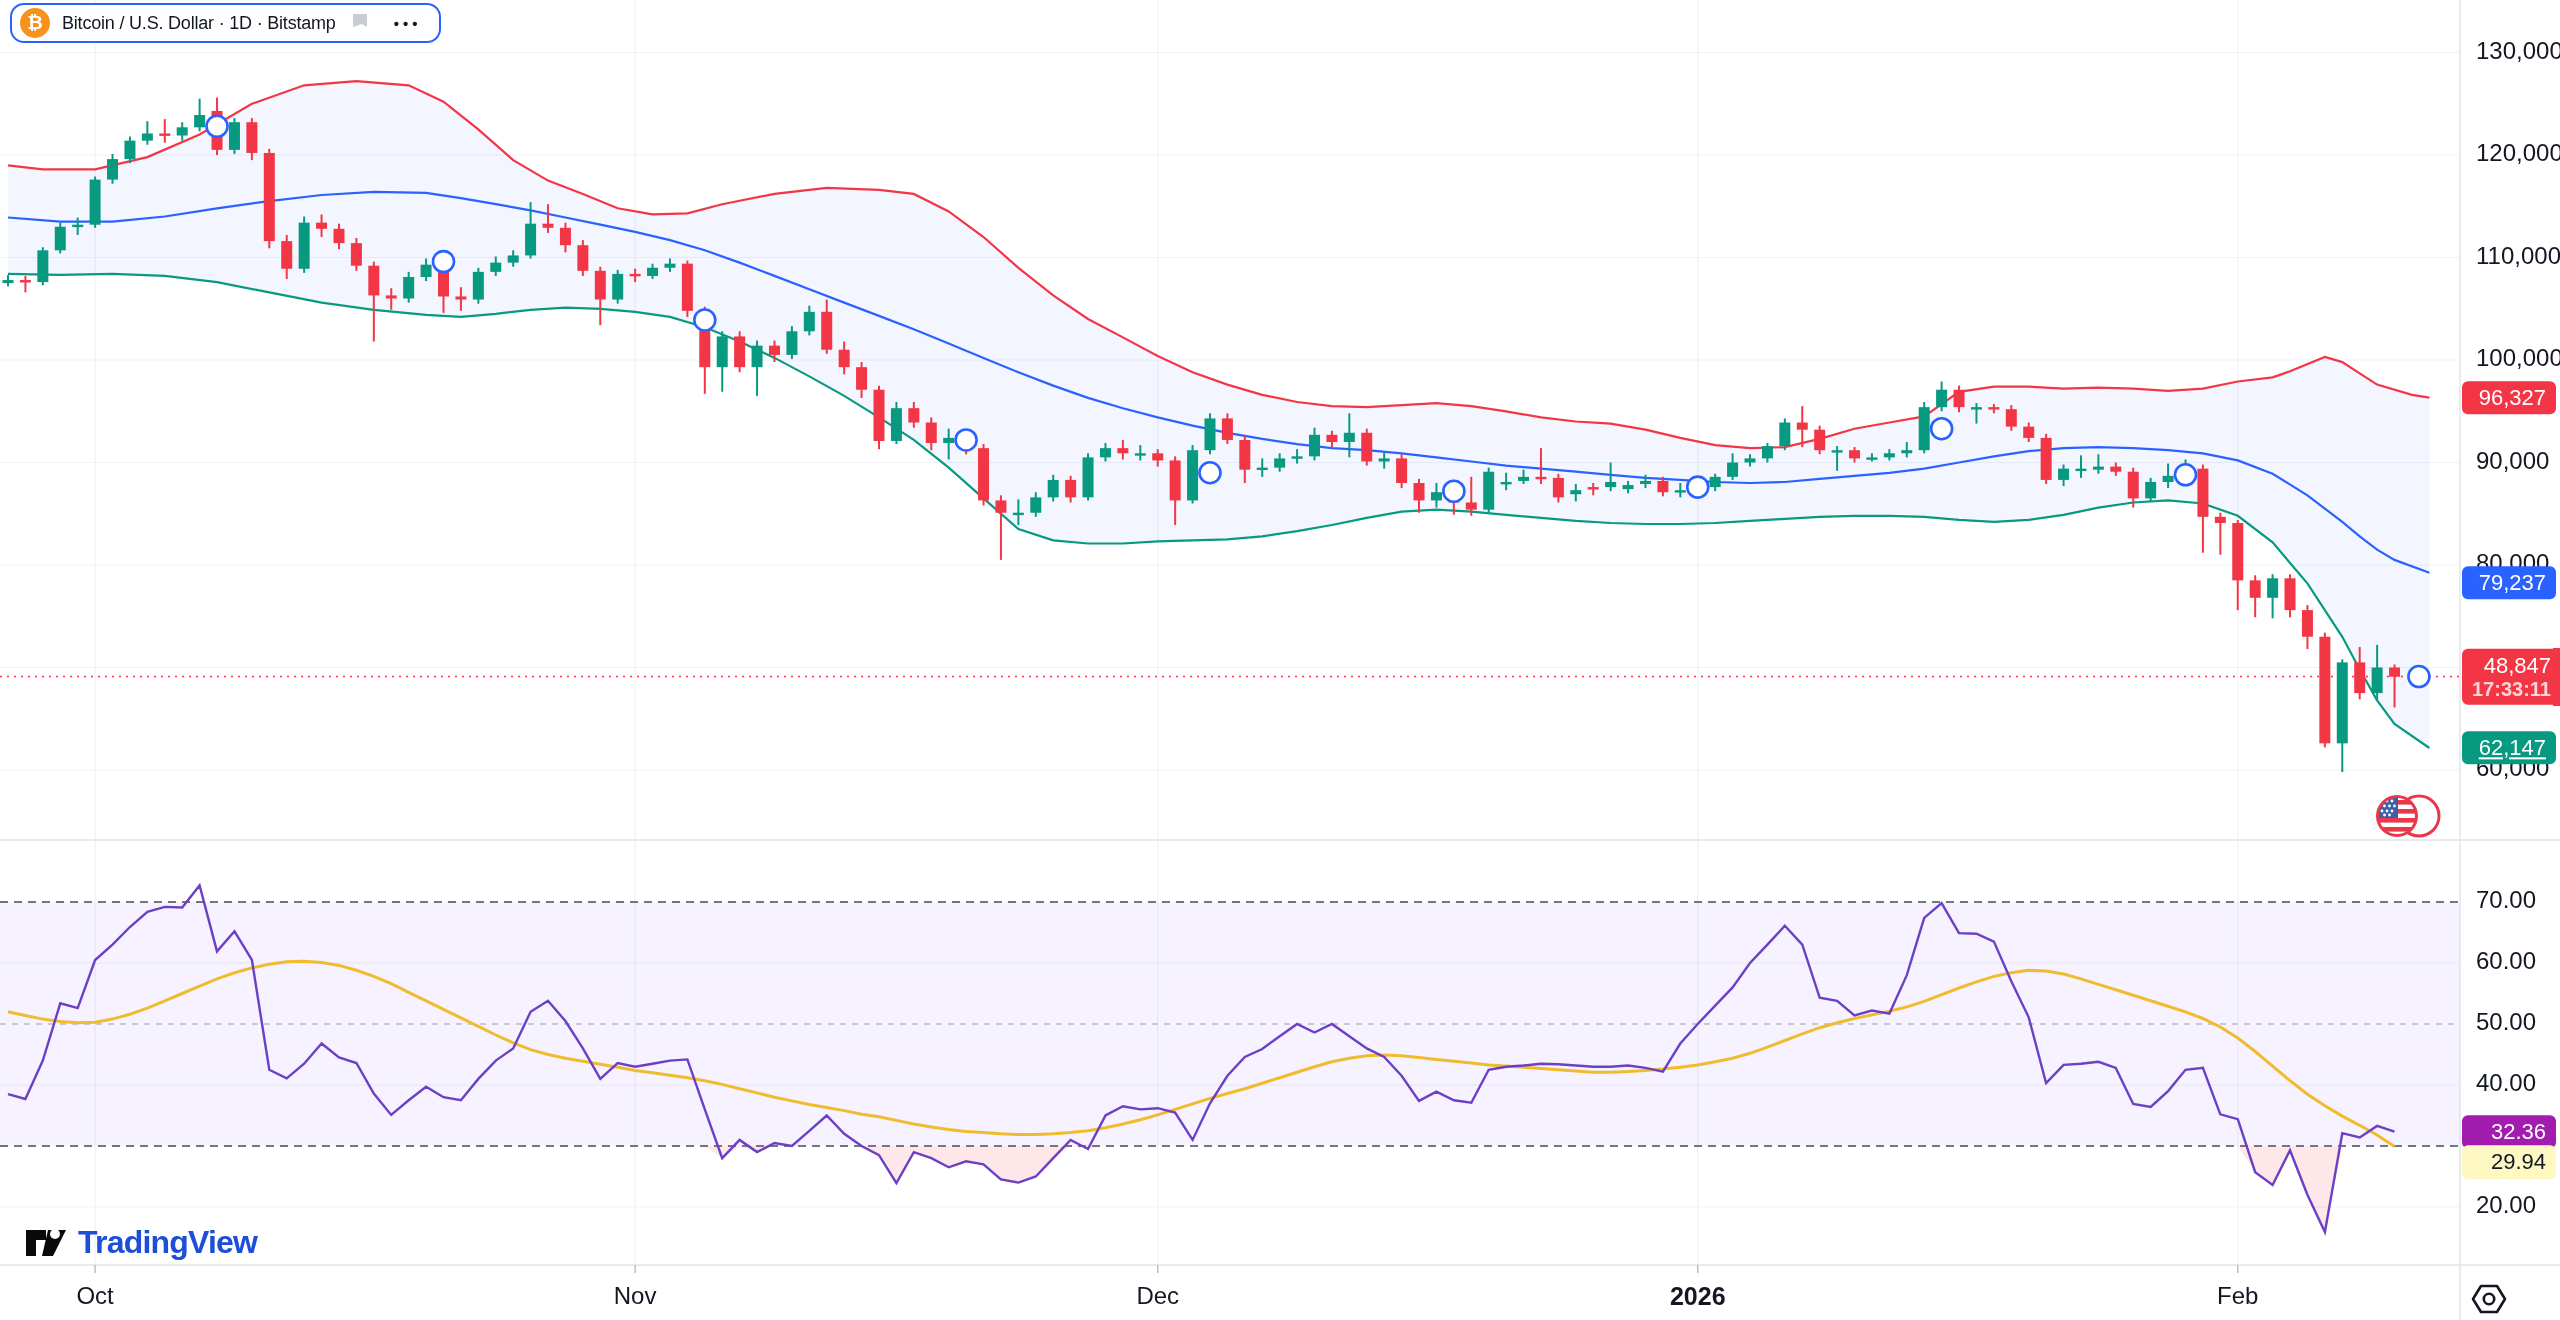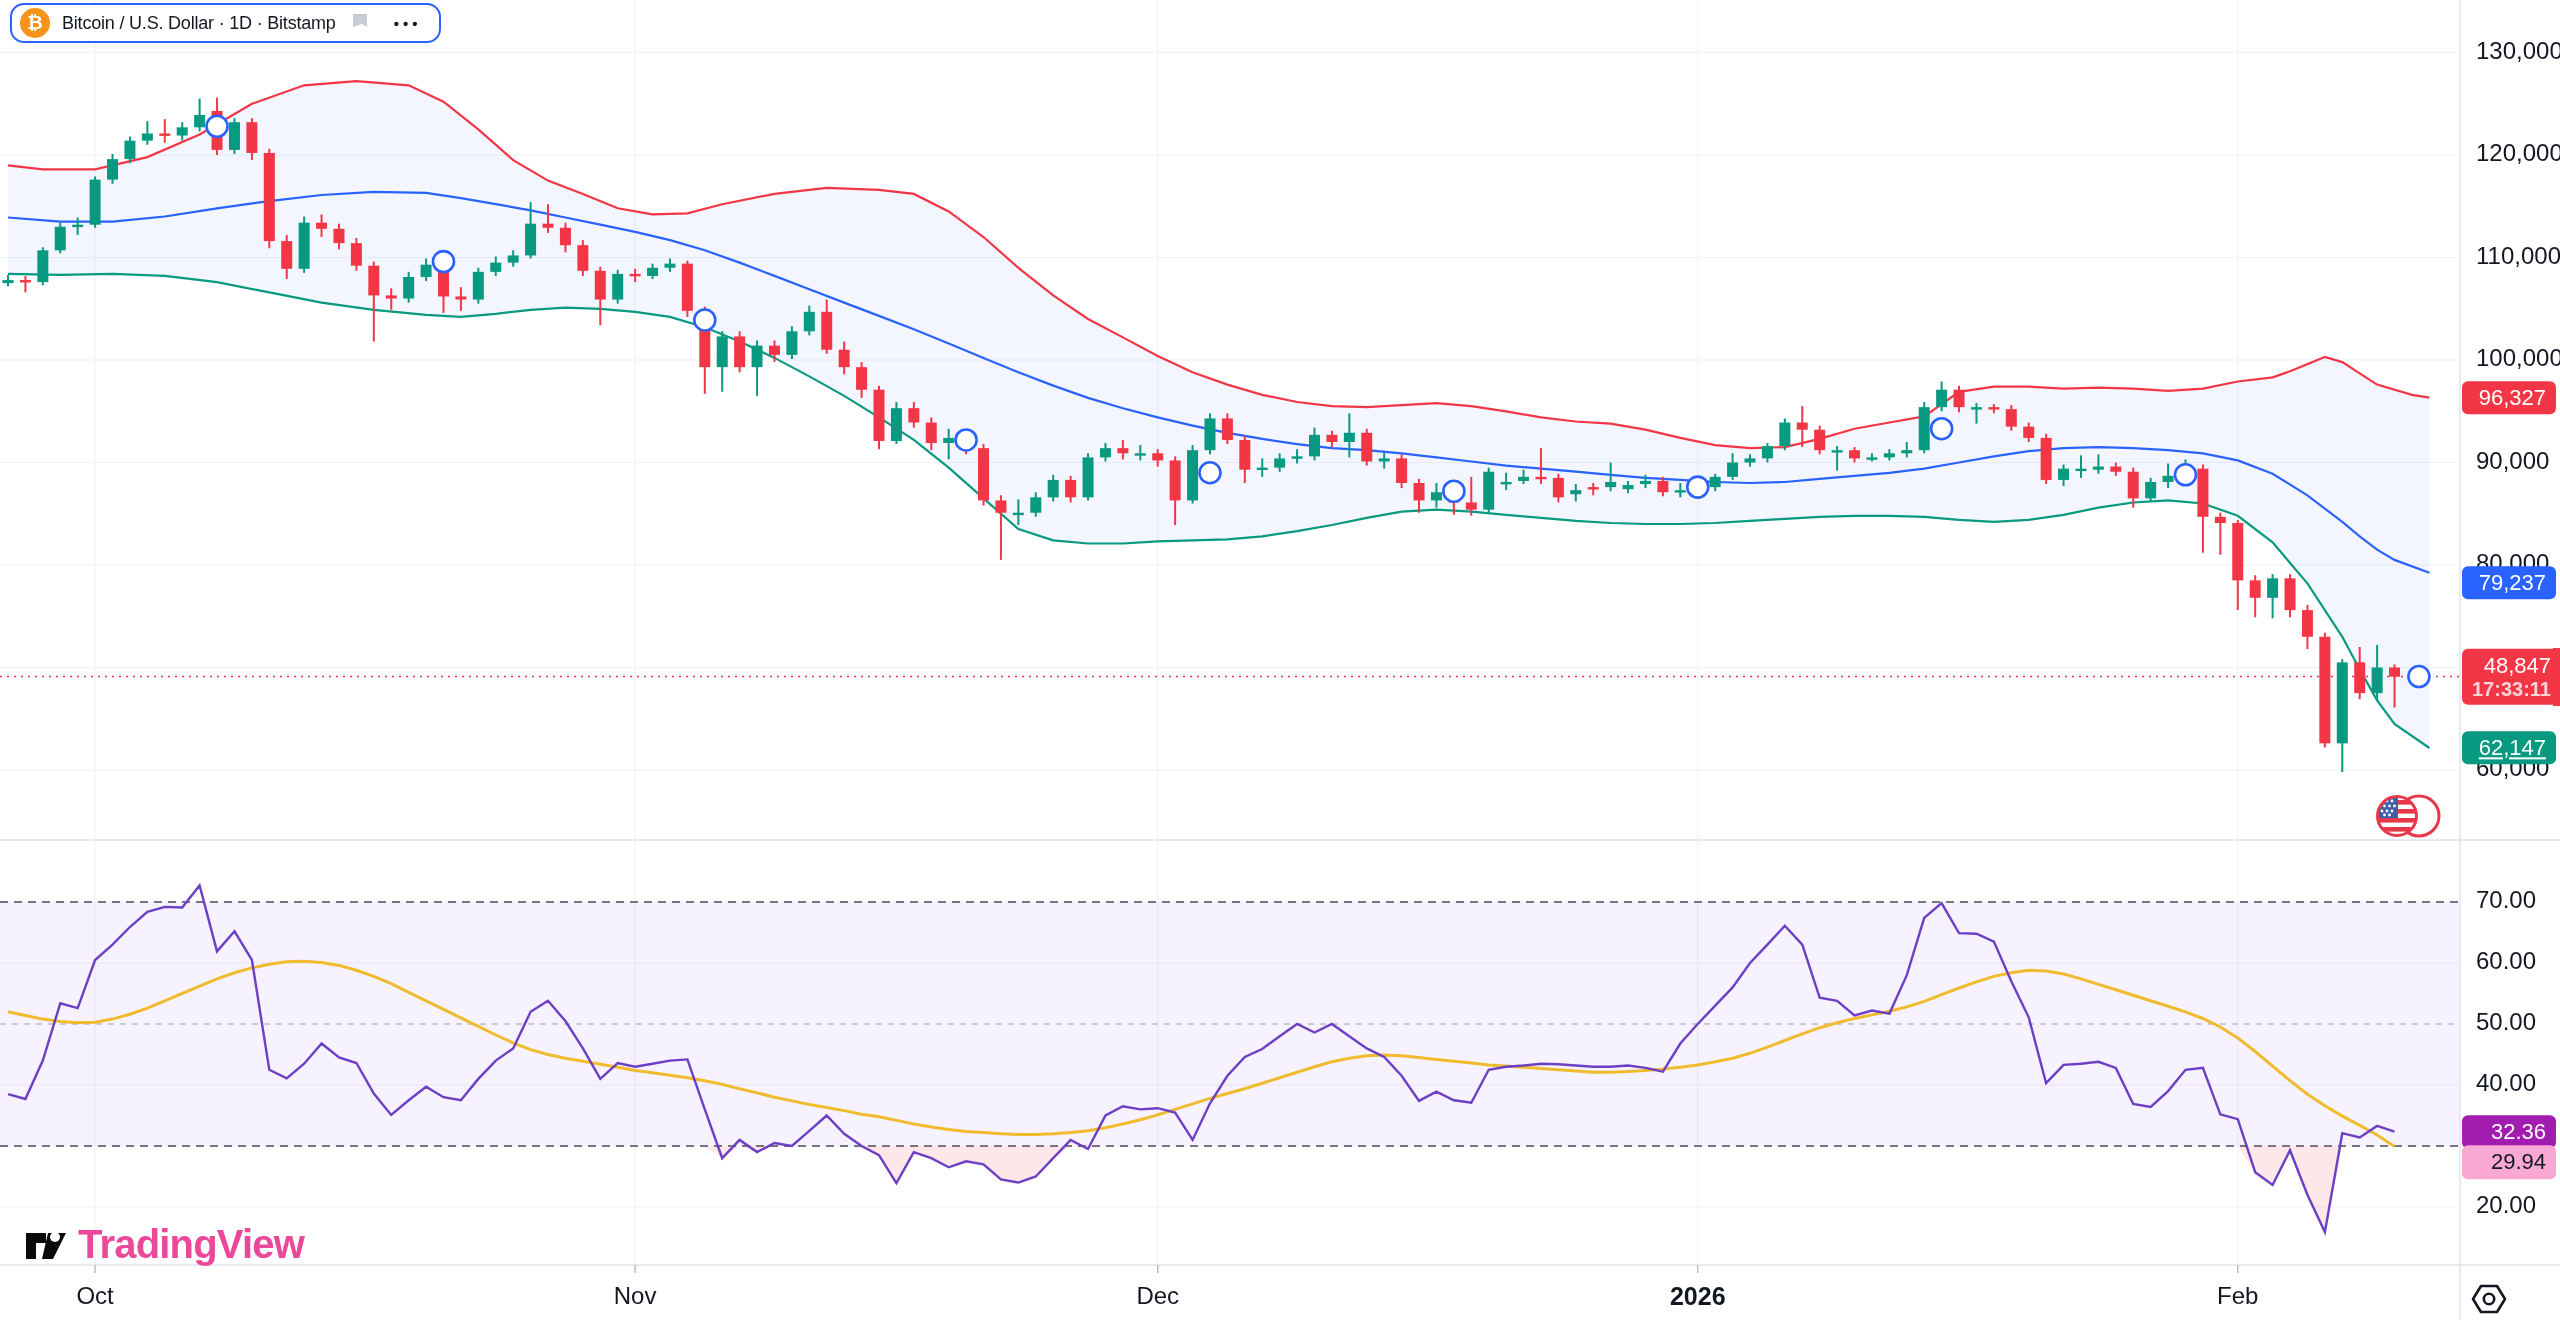--- a/index.html
+++ b/index.html
@@ -17,28 +17,28 @@
   .dots{font-size:15px;letter-spacing:4px;color:#131722;margin-left:10px;font-weight:bold;}
 
   
   .badge{position:absolute;left:2462px;min-width:94px;padding:4px 10px;border-radius:6px;
          color:#fff;font-size:22px;text-align:right;transform:translateY(-50%);z-index:20;
          box-sizing:border-box;line-height:1.15;}
   .badge.red{background:#F23645;}
   .badge.blue{background:#2962FF;}
   .badge.green{background:#089981;}
   .badge.purple{background:#a21caf;padding-left:22px;}
-  .badge.yellow{background:#f9a8d4;color:#131722;}
+  .badge.yellow{background:#fef9c3;color:#131722;}
   .badge .cd{font-size:20px;color:rgba(255,255,255,0.78);font-weight:bold;}
   .edge-strip{position:absolute;right:0;width:7px;height:58px;background:#F23645;
          transform:translateY(-50%);z-index:21;}
 
   
   .tv-logo{position:absolute;left:24px;top:1222px;display:flex;align-items:center;gap:10px;z-index:25;cursor:pointer;}
-  .tv-text{font-size:40px;font-weight:bold;color:#ec4899;letter-spacing:-0.8px;}
+  .tv-text{font-size:32px;font-weight:bold;color:#1d4ed8;letter-spacing:-0.8px;}
 
   .gear{position:absolute;left:2470px;top:1282px;z-index:25;cursor:pointer;}
   .usflag{position:absolute;left:2372px;top:792px;z-index:18;cursor:pointer;}
 </style>
 </head>
 <body>
 
 <div id="app">
 
   <svg id="chart" width="2560" height="1320">

